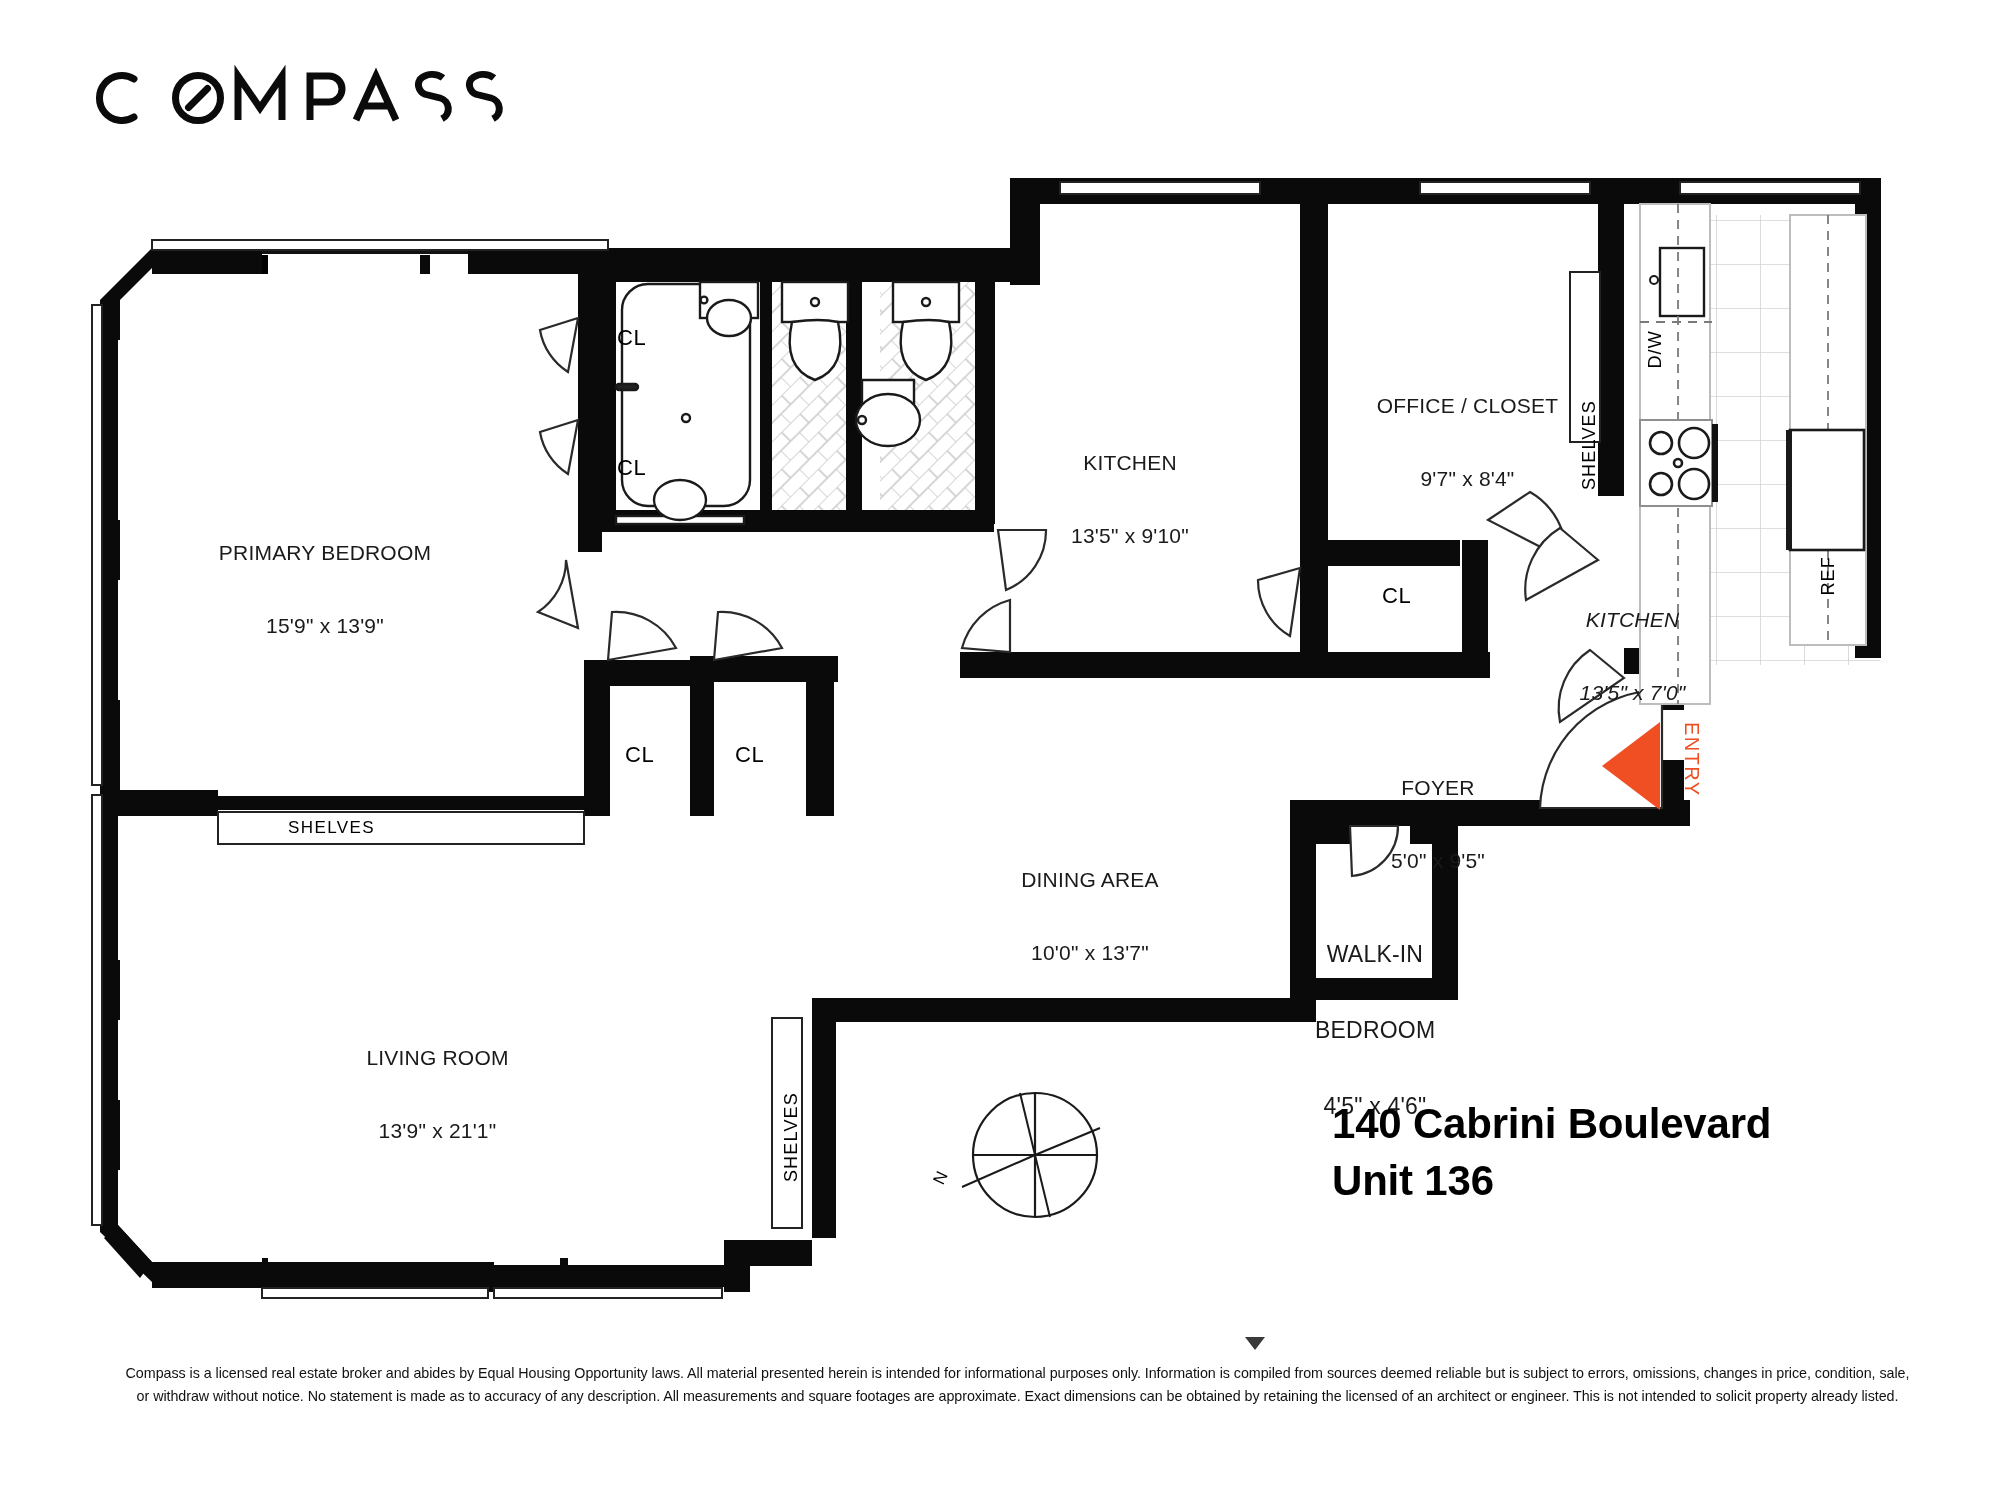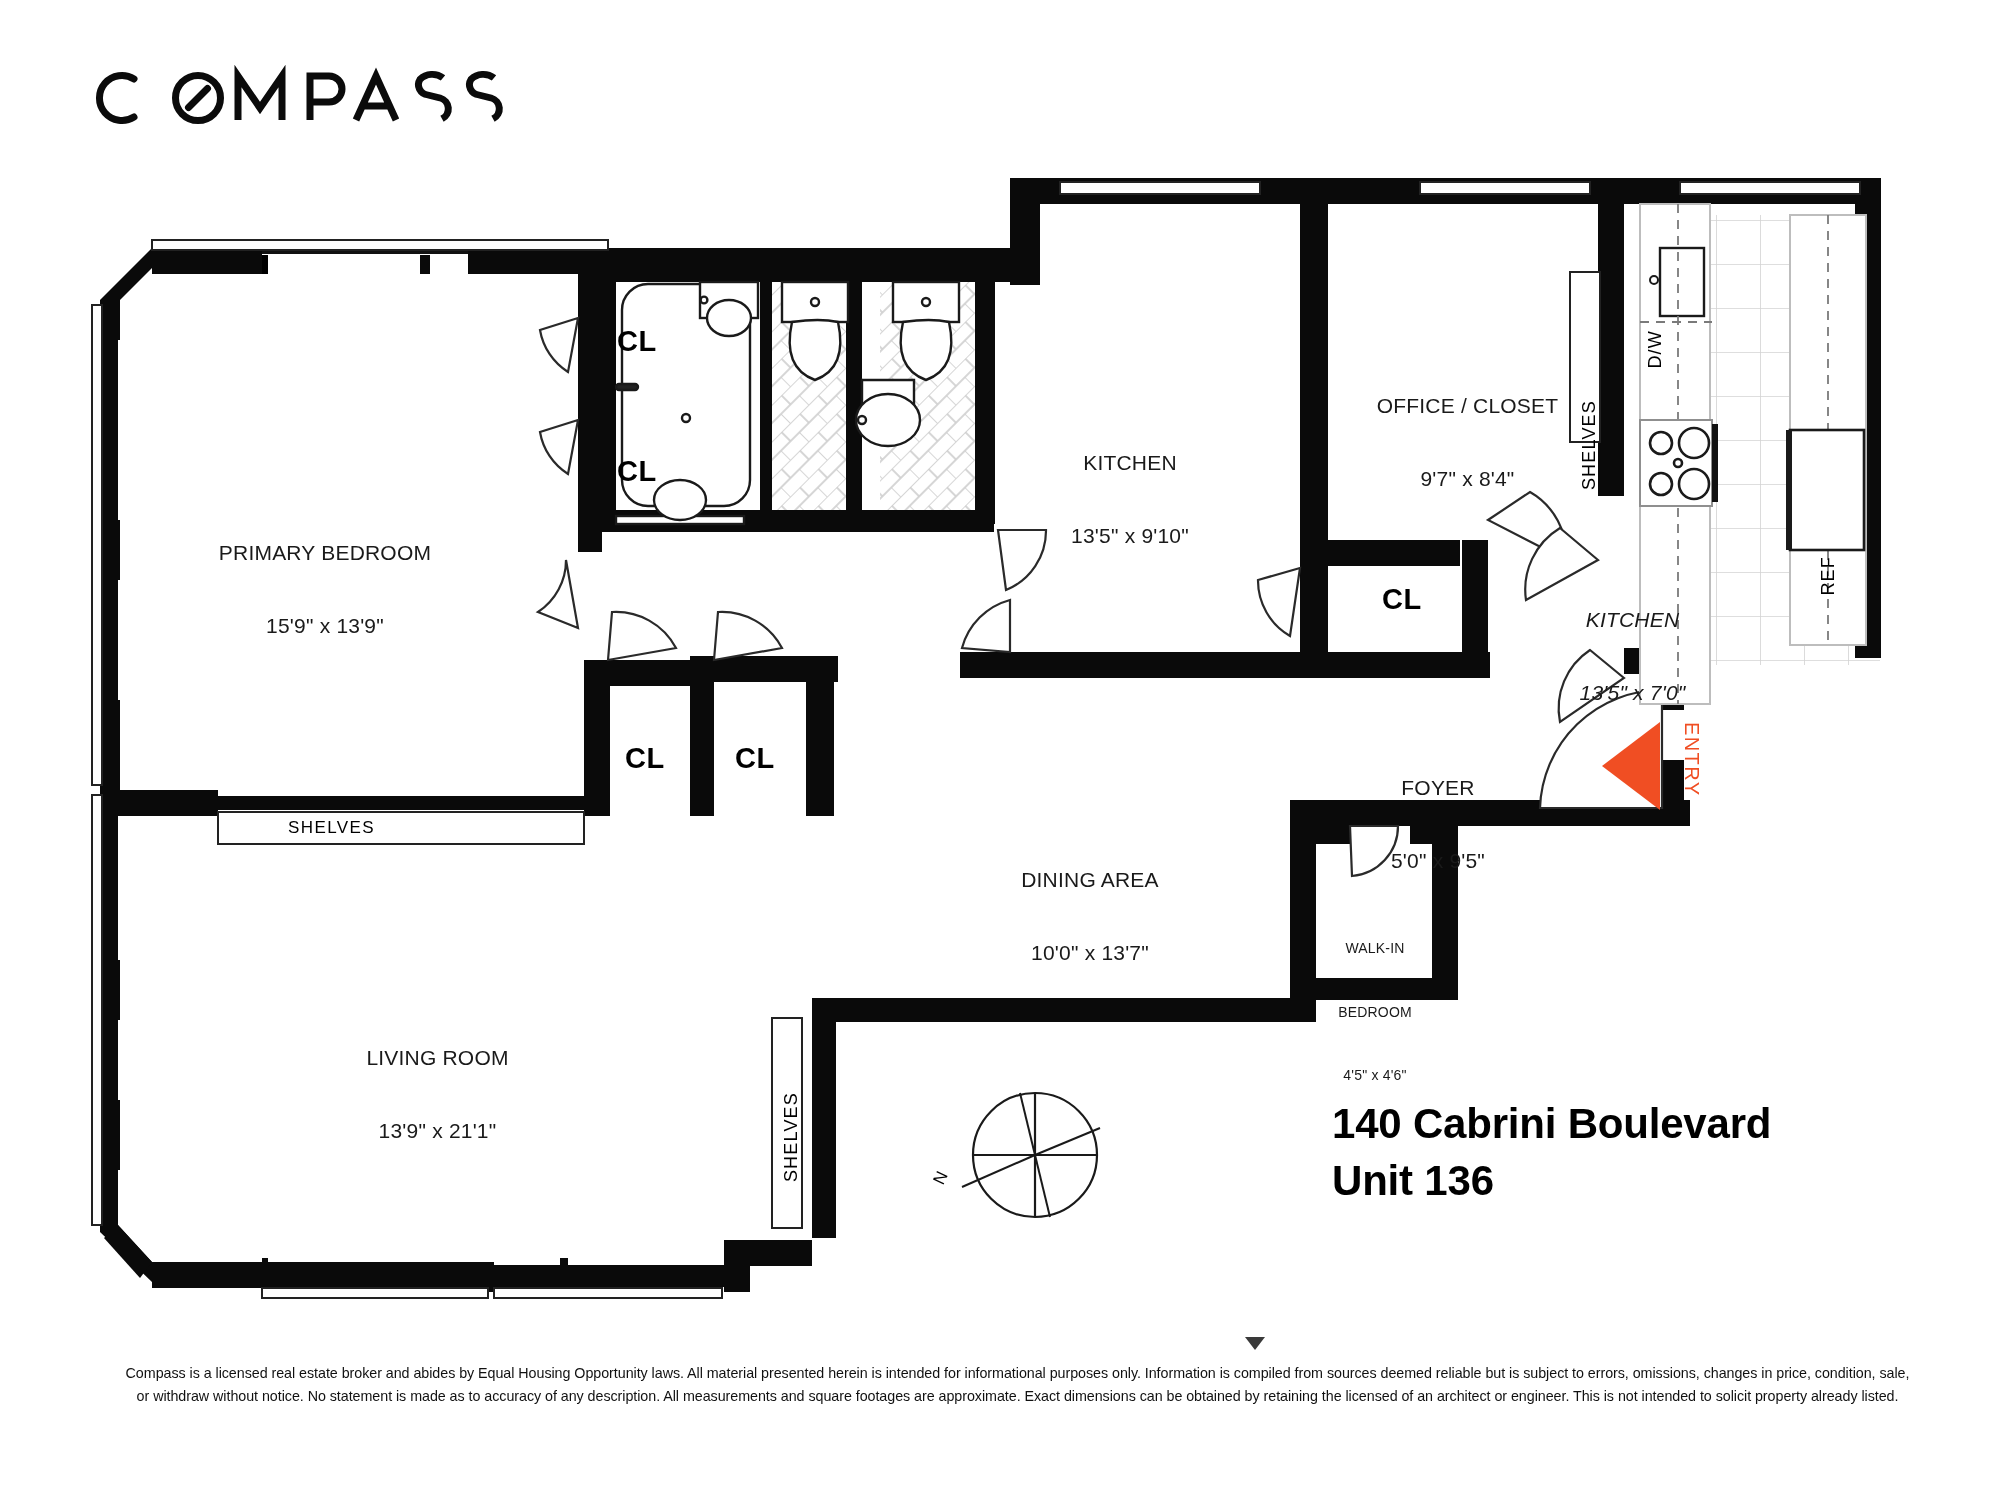--- a/index.html
+++ b/index.html
@@ -13,22 +13,22 @@
 
   
   #plan{position:absolute;left:0;top:0;width:1990px;height:1500px;}
 
   
   .lbl{position:absolute;text-align:center;white-space:pre;
        font-family:"Liberation Sans","DejaVu Sans",sans-serif;
        color:#1a1a1a;letter-spacing:.2px;line-height:1.38;}
   .lbl .n{display:block;font-size:21px;}
   .lbl .d{display:block;font-size:21px;}
-  .lbl.small .n,.lbl.small .d{font-size:14px;}
-  .cl{position:absolute;font-size:29px;letter-spacing:.5px;font-weight:bold;}
+  .lbl.small .n,.lbl.small .d{font-size:23px;}
+  .cl{position:absolute;font-size:22px;letter-spacing:.5px;}
   .vert{position:absolute;font-size:18px;letter-spacing:1.2px;
         writing-mode:vertical-rl;text-orientation:mixed;}
   .vert.up{transform:rotate(180deg);}
   .shelf-h{position:absolute;font-size:17px;letter-spacing:1.4px;}
 
   
   #entry-label{position:absolute;left:1680px;top:722px;font-size:20px;
                color:#f04e23;letter-spacing:1.4px;
                writing-mode:vertical-rl;text-orientation:mixed;}
 

